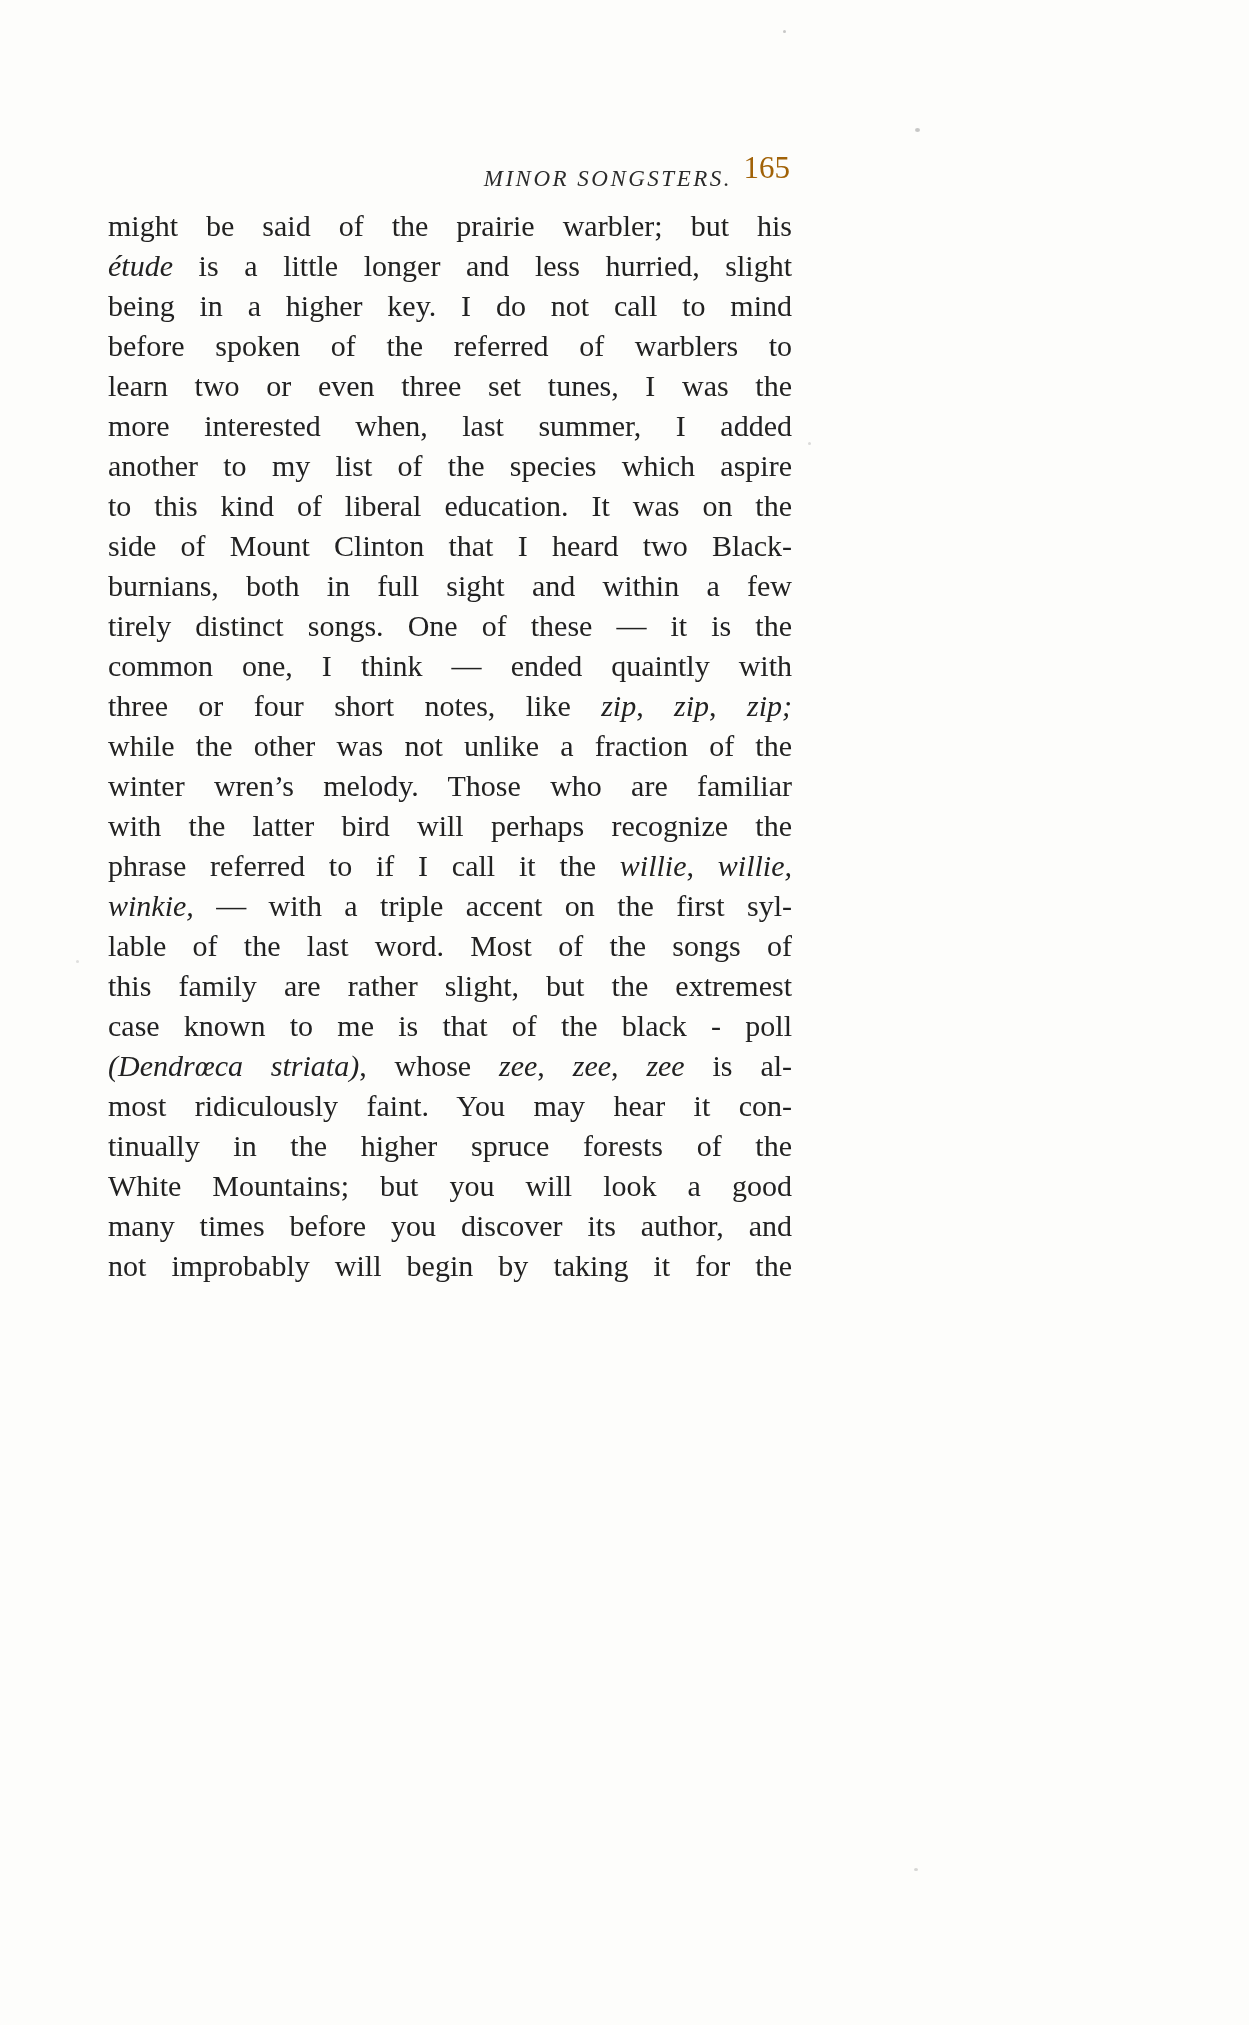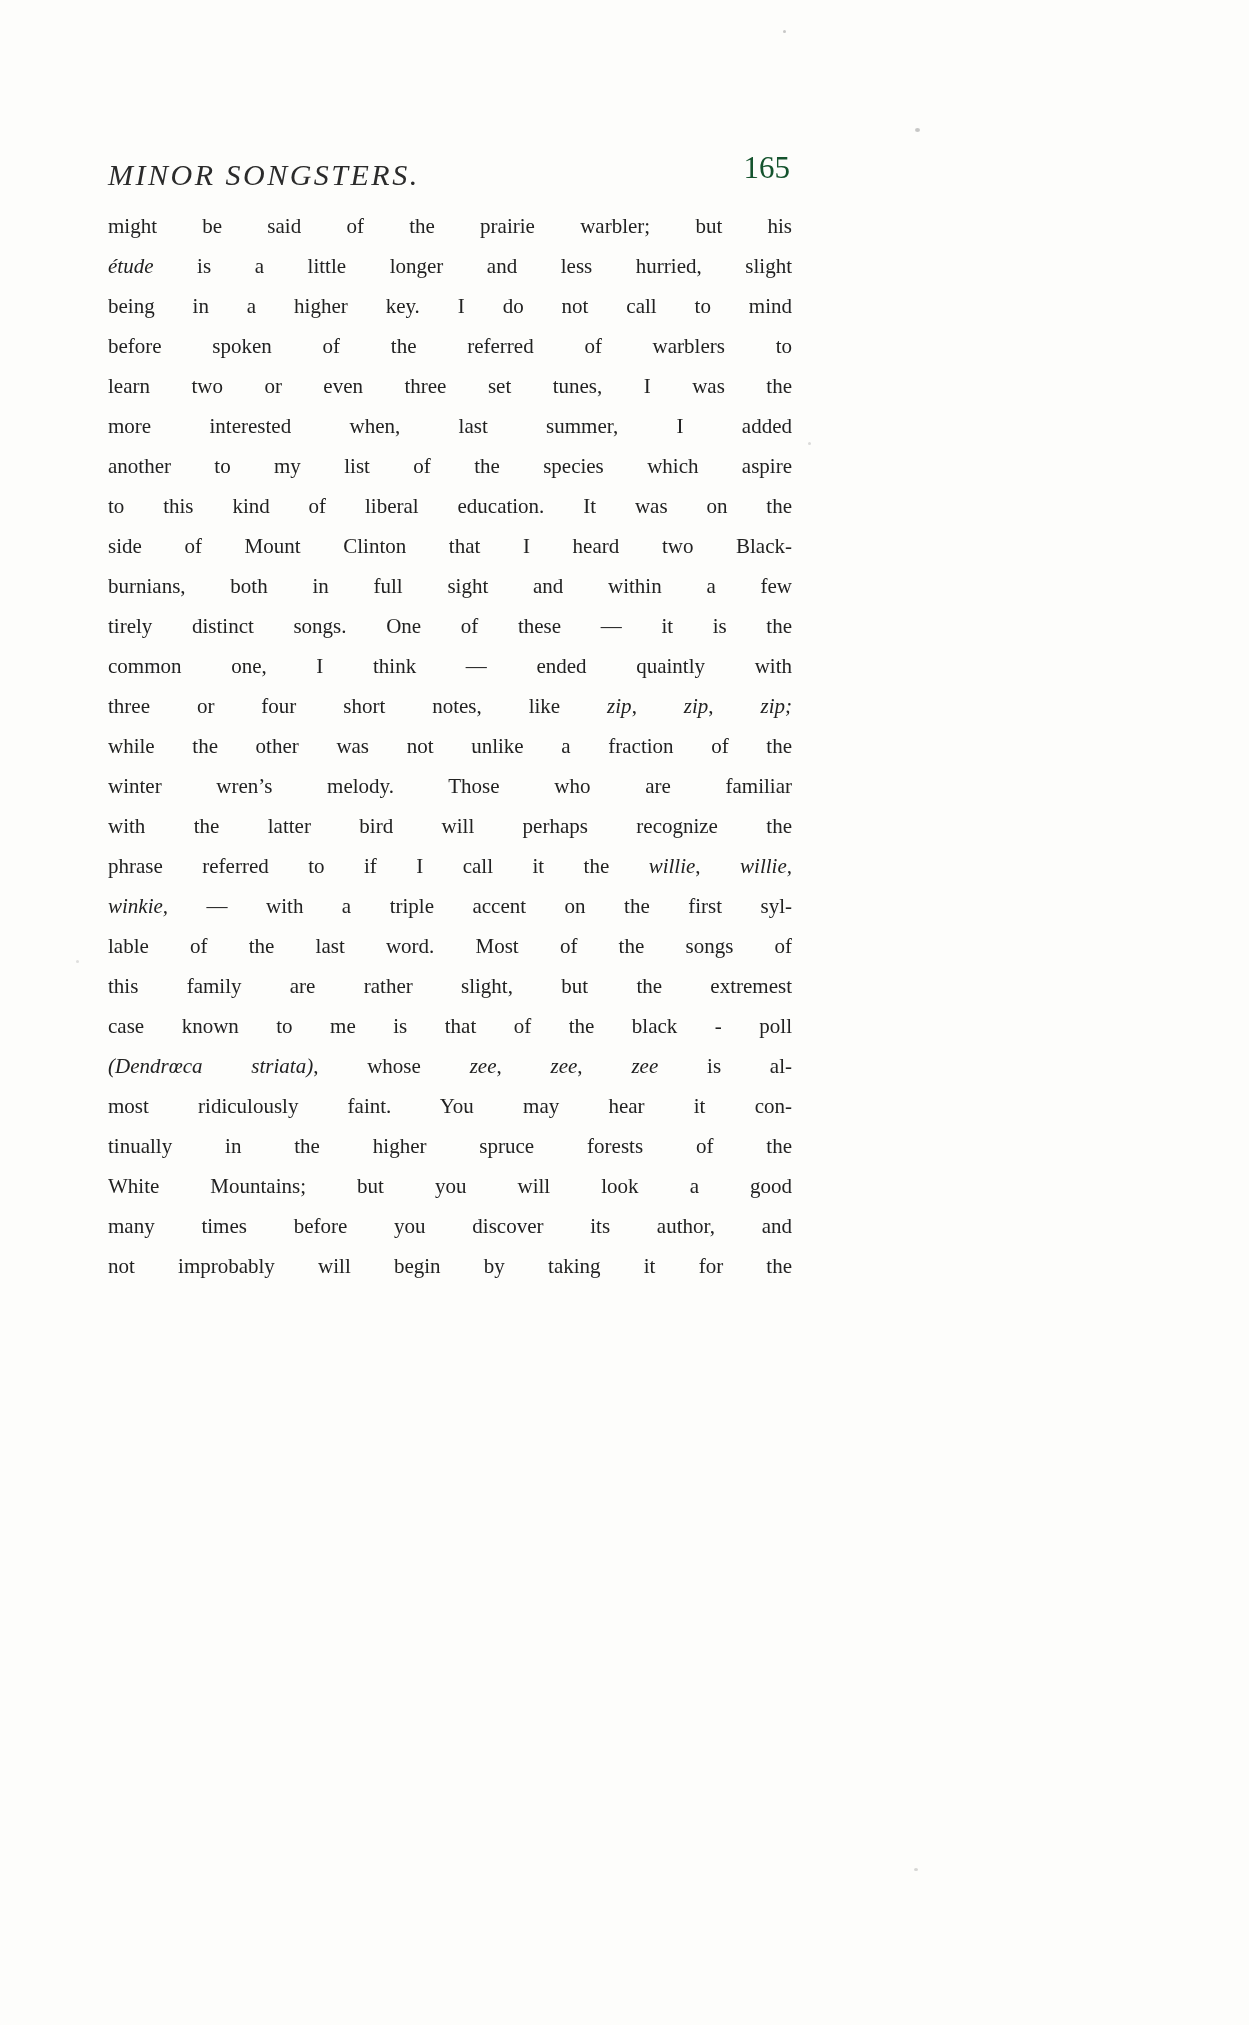--- a/index.html
+++ b/index.html
@@ -21,41 +21,41 @@
     position: absolute;
     left: 108px;
     top: 150px;
     width: 684px;
     height: 44px;
   }
   .running-title {
     position: absolute;
     left: 0;
     right: 60px;
-    top: 8px;
-    text-align: left;
+    top: 16px;
+    text-align: right;
     font-style: italic;
-    font-size: 30px;
+    font-size: 23px;
     letter-spacing: 2.5px;
     color: #2b2b2b;
     white-space: nowrap;
   }
   .page-number {
     position: absolute;
     right: 2px;
     top: 0;
     font-size: 31px;
-    color: #14532d;
+    color: #a16207;
   }
   .body-text {
     position: absolute;
     left: 108px;
     top: 206px;
     width: 684px;
-    font-size: 21px;
+    font-size: 30px;
     line-height: 40px;
     color: #222;
   }
   .line {
     text-align: justify;
     text-align-last: justify;
     -moz-text-align-last: justify;
     white-space: normal;
   }
   .it {

